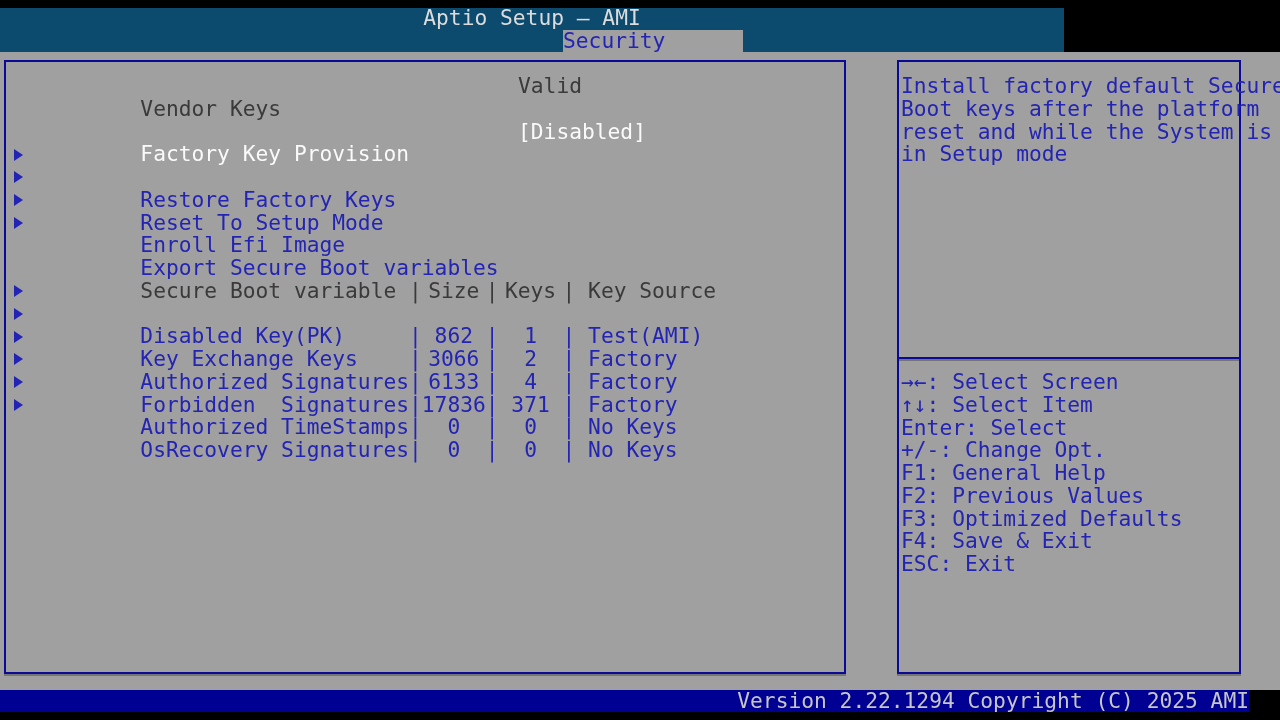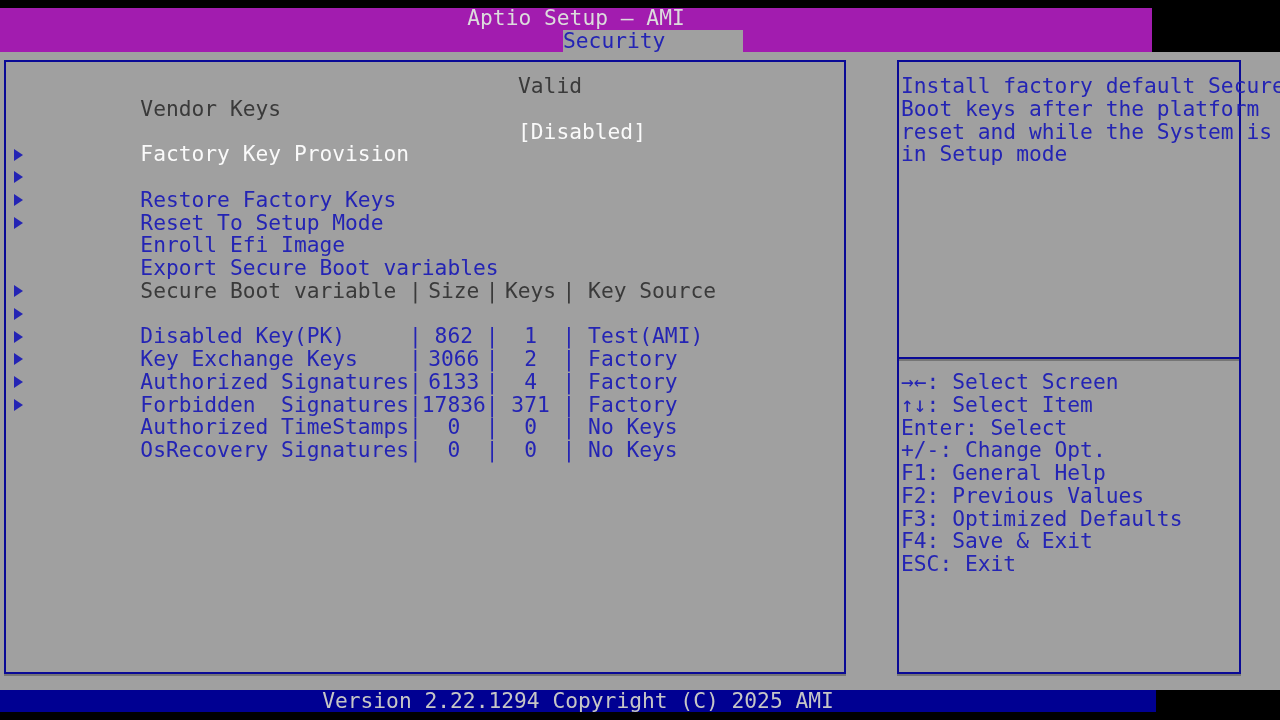--- a/index.html
+++ b/index.html
@@ -6,21 +6,21 @@
   html,body { width:1280px; height:720px; overflow:hidden; }
   body {
     position:relative;
     background:#000000;
     font-family:"DejaVu Sans Mono","Liberation Mono",monospace;
     font-size:21.25px;
     line-height:22.75px;
     -webkit-font-smoothing:none;
   }
   .strip-top    { position:absolute; left:0; top:0;   width:1280px; height:8px;  background:#000000; }
-  .titlebar     { position:absolute; left:0; top:8px; width:1152px; height:44px; background:#a21caf; }
+  .titlebar     { position:absolute; left:0; top:8px; width:1064px; height:44px; background:#0c4a6e; }
   .title        { position:absolute; top:-1px; left:0; width:100%; text-align:center; color:#dcdcdc; }
   .tab          { position:absolute; left:563px; top:22px; width:180px; height:22px; line-height:22px;
                   background:#a0a0a0; color:#2424b4; text-align:left; }
   .screen       { position:absolute; left:0; top:52px; width:1280px; height:638px; background:#a0a0a0; }
 
   .panel        { position:absolute; top:8px; height:614px; border:2px solid #0a0a96;
                   box-shadow:0 2px 0 #757575; }
   .left-panel   { left:4px;   width:842px; }
   .right-panel  { left:897px; width:344px; }
 
@@ -38,22 +38,22 @@
   .cell-num     { display:inline-block; width:5ch; text-align:center; }
   .cell-src     { display:inline-block; padding-left:1ch; }
 
   .help         { position:absolute; top:13px; left:2px; right:2px;
                   white-space:pre; color:#2424b4; }
   .divider      { position:absolute; top:295px; left:0; right:0; height:2px;
                   background:#0a0a96; box-shadow:0 2px 0 #757575; }
   .hotkeys      { position:absolute; top:309px; left:2px; right:2px; color:#2424b4; }
   .hotkeys div  { height:22.75px; line-height:22.75px; white-space:pre; }
 
-  .footerbar    { position:absolute; left:0; top:690px; width:1156px; height:22px;
-                  background:#000092; color:#c6c6c6; text-align:center; line-height:22px; }
+  .footerbar    { position:absolute; left:0; top:690px; width:1249px; height:22px;
+                  background:#000092; color:#c6c6c6; text-align:right; line-height:22px; }
   .strip-bottom { position:absolute; left:0; top:712px; width:1280px; height:8px; background:#000000; }
 </style>
 </head>
 <body>
 
 <div class="strip-top"></div>
 
 <div class="titlebar">
   <div class="title">Aptio Setup – AMI</div>
   <div class="tab">Security</div>

